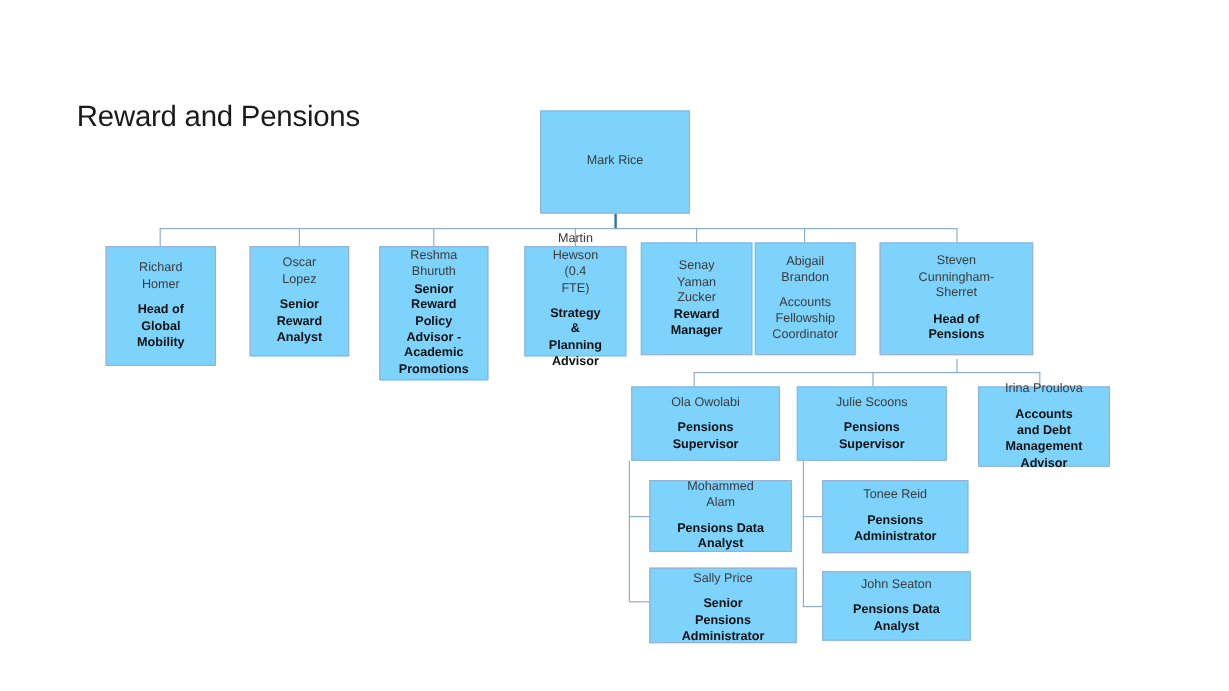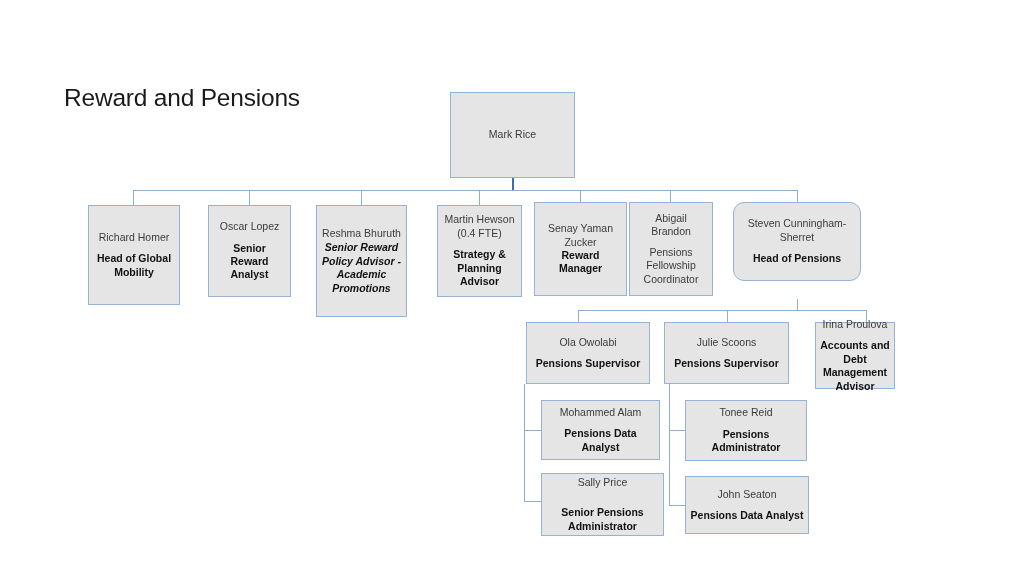--- a/index.html
+++ b/index.html
@@ -24,43 +24,43 @@
     top: 84px;
     font-size: 24.5px;
     color: #1a1a1a;
     letter-spacing: -0.2px;
     white-space: nowrap;
   }
   .node {
     position: absolute;
     box-sizing: border-box;
     border: 1px solid #95b3d7;
-    background: #e5e5e5;
+    background: #7dd3fc;
     display: flex;
     flex-direction: column;
     align-items: center;
     justify-content: center;
     text-align: center;
     color: #111111;
-    padding: 2px 4px;
+    padding: 2px 20px;
   }
   .node .nm {
     font-size: 10.5px;
     font-weight: normal;
     line-height: 1.28;
     color: #3b3b3b;
   }
   .node .ttl {
     font-size: 10.5px;
     font-weight: bold;
     line-height: 1.28;
     margin-top: 8px;
     color: #111111;
   }
-  .node.tight .ttl { margin-top: 1px; font-style: italic; }
+  .node.tight .ttl { margin-top: 1px; }
   .node.plain .ttl { font-weight: normal; color: #3b3b3b; margin-top: 7px; }
   .node.nogap .ttl { margin-top: 0px; }
 
   .ln {
     position: absolute;
     background: #8faec9;
   }
   .ln.h { height: 1px; }
   .ln.v { width: 1px; }
   .ln.thick { background: #3a6ea5; }
@@ -122,39 +122,39 @@
     <div class="ttl">Strategy &amp; Planning Advisor</div>
   </div>
 
   <div class="node nogap" style="left:534px; top:202px; width:93px; height:94px;text-align:center;">
     <div class="nm">Senay Yaman Zucker</div>
     <div class="ttl">Reward Manager</div>
   </div>
 
   <div class="node plain" style="left:629px; top:202px; width:84px; height:94px;">
     <div class="nm">Abigail Brandon</div>
-    <div class="ttl">Pensions Fellowship Coordinator</div>
+    <div class="ttl">Accounts Fellowship Coordinator</div>
   </div>
 
-  <div class="node" style="left:733px; top:202px; width:128px; height:79px;border-radius:11px;">
+  <div class="node" style="left:733px; top:202px; width:128px; height:94px;">
     <div class="nm">Steven Cunningham-Sherret</div>
     <div class="ttl">Head of Pensions</div>
   </div>
 
   <div class="node" style="left:516px; top:322px; width:124px; height:62px;margin-left:10px;">
     <div class="nm">Ola Owolabi</div>
     <div class="ttl">Pensions Supervisor</div>
   </div>
 
   <div class="node" style="left:664px; top:322px; width:125px; height:62px;">
     <div class="nm">Julie Scoons</div>
     <div class="ttl">Pensions Supervisor</div>
   </div>
 
-  <div class="node" style="left:815px; top:322px; width:80px; height:67px;">
+  <div class="node" style="left:815px; top:322px; width:110px; height:67px;">
     <div class="nm">Irina Proulova</div>
     <div class="ttl">Accounts and Debt Management Advisor</div>
   </div>
 
   <div class="node" style="left:541px; top:400px; width:119px; height:60px;">
     <div class="nm">Mohammed Alam</div>
     <div class="ttl">Pensions Data Analyst</div>
   </div>
 
   <div class="node" style="left:541px; top:473px; width:123px; height:63px;justify-content:space-between;">

